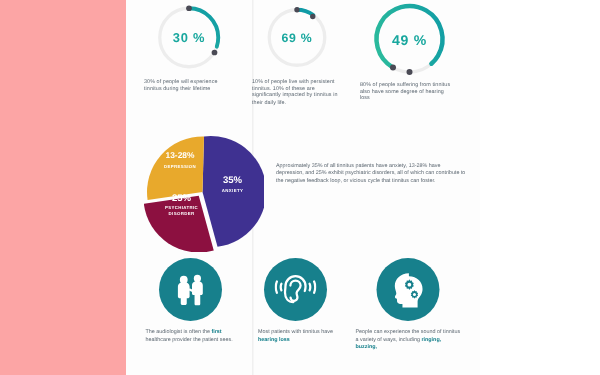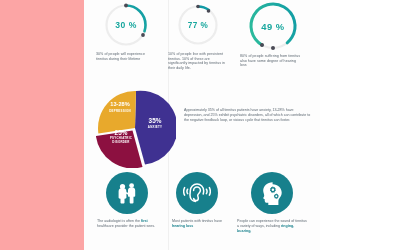--- a/index.html
+++ b/index.html
@@ -91,21 +91,21 @@
               <linearGradient id="g10" x1="0" y1="0" x2="1" y2="0">
                 <stop offset="0%" stop-color="#2FBF9B"></stop>
                 <stop offset="100%" stop-color="#0F9AA6"></stop>
               </linearGradient>
             </defs>
             <circle cx="22" cy="22" r="18.5" fill="none" stroke="#EDEDED" stroke-width="2.2"></circle>
             <circle cx="22" cy="22" r="18.5" fill="none" stroke="url(#g10)" stroke-width="2.6" stroke-linecap="round" stroke-dasharray="11.6 104.6" transform="rotate(-90 22 22)"></circle>
             <circle cx="22" cy="3.5" r="1.8" fill="#4A4A55"></circle>
             <circle cx="32.5" cy="8" r="1.8" fill="#4A4A55"></circle>
           </svg>
-          <div class="donut-label" style="font-size:8.2px;">77 %</div>
+          <div class="donut-label" style="font-size:8.2px;">69 %</div>
         </div>
         <div class="cap" style="left:4px;top:52px;width:58px;">10% of people live with persistent tinnitus. 10% of these are significantly impacted by tinnitus in their daily life.</div>
       </div>
 
       <div class="donut-cell" style="left:152px;width:74px;">
         <div class="donut-wrap" style="width:52px;height:52px;margin:0 auto;">
           <svg width="52" height="52" viewBox="0 0 52 52">
             <defs>
               <linearGradient id="g80" x1="0" y1="0" x2="1" y2="1">
                 <stop offset="0%" stop-color="#0F9AA6"></stop>

